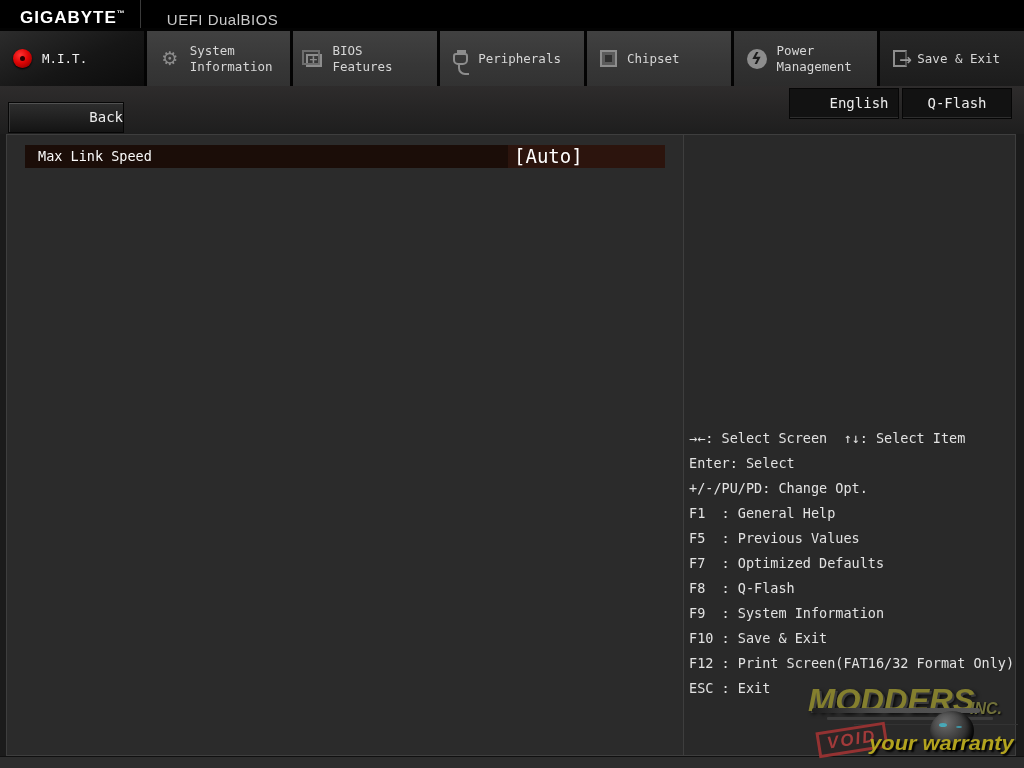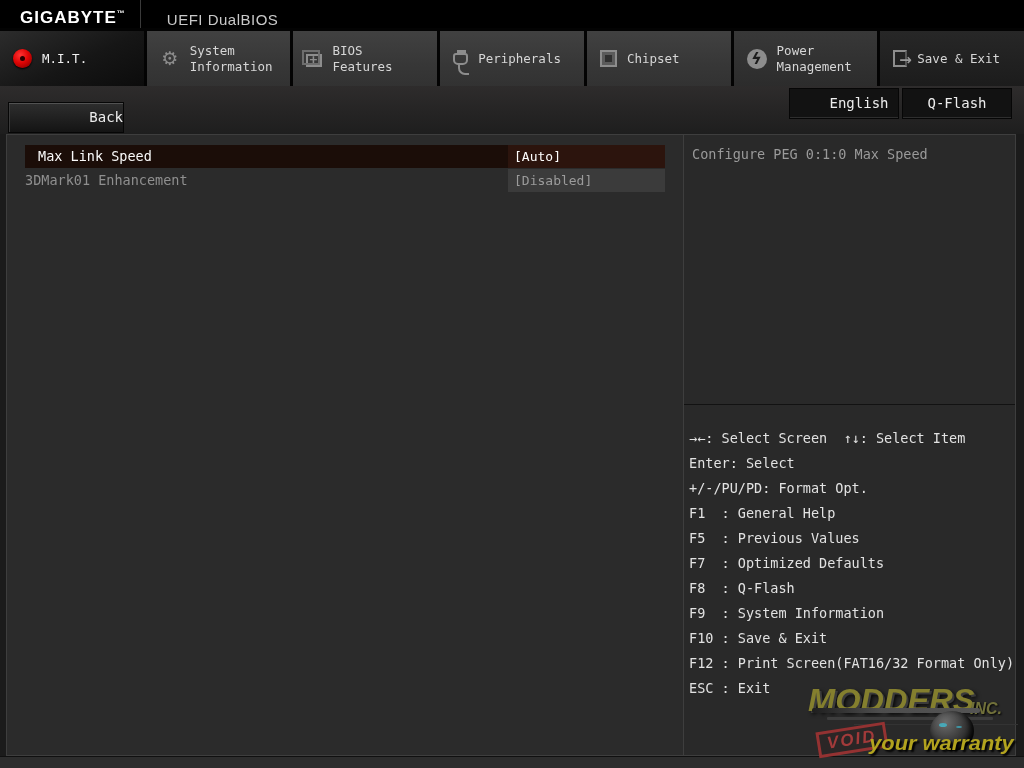--- a/index.html
+++ b/index.html
@@ -74,21 +74,21 @@
   .qflash-btn { left:902px; top:2px; width:110px; background:#121212;
          border:1px solid #060606; box-shadow:inset 0 -1px 0 #2e2e2e; }
 
   
   .main-panel { position:absolute; left:6px; top:134px; width:678px; height:622px;
                 background:#2b2b2b; border:1px solid #3e3e3e; border-right-color:#191919; }
   .settings { position:absolute; left:18px; top:10px; width:640px; }
   .setting-row { display:flex; height:23px; margin-bottom:1px; cursor:pointer; }
   .setting-label { flex:1 1 auto; font-size:13.5px; line-height:23px; color:#8f8f8f;
                    white-space:nowrap; overflow:hidden; }
-  .setting-value { flex:0 0 157px; font-size:13px; line-height:23px; color:#9b9b9b;
+  .setting-value { flex:0 0 157px; font-size:19px; line-height:23px; color:#9b9b9b;
                    background:#3b3b3b; padding-left:6px; }
   .setting-row.selected .setting-label { background:#1b0d08; color:#fafafa; padding-left:13px; }
   .setting-row.selected .setting-value { background:#2c140d; color:#ffffff; }
 
   
   .help-panel { position:absolute; left:683px; top:134px; width:333px; height:622px;
                 background:#292929; border:1px solid #3e3e3e; }
   .help-desc { position:absolute; left:0; top:0; width:100%; height:270px;
                border-bottom:1px solid #121212; padding:11px 8px; color:#9a9a9a;
                font-size:13.5px; }
@@ -172,33 +172,28 @@
     <div class="btn english-btn">English</div>
     <div class="btn qflash-btn">Q-Flash</div>
   </div>
 
   <div class="main-panel">
     <div class="settings" id="settings-list">
         <div class="setting-row selected">
           <div class="setting-label">Max Link Speed</div>
           <div class="setting-value">[Auto]</div>
         </div>
-        <div class="setting-row">
-          <div class="setting-label">3DMark01 Enhancement</div>
-          <div class="setting-value">[Disabled]</div>
-        </div>
       </div>
   </div>
 
   <div class="help-panel">
-    <div class="help-desc">Configure PEG 0:1:0 Max Speed</div>
     <div class="help-keys" id="help-keys">
         <div class="help-line">→←: Select Screen  ↑↓: Select Item</div>
         <div class="help-line">Enter: Select</div>
-        <div class="help-line">+/-/PU/PD: Format Opt.</div>
+        <div class="help-line">+/-/PU/PD: Change Opt.</div>
         <div class="help-line">F1  : General Help</div>
         <div class="help-line">F5  : Previous Values</div>
         <div class="help-line">F7  : Optimized Defaults</div>
         <div class="help-line">F8  : Q-Flash</div>
         <div class="help-line">F9  : System Information</div>
         <div class="help-line">F10 : Save &amp; Exit</div>
         <div class="help-line">F12 : Print Screen(FAT16/32 Format Only)</div>
         <div class="help-line">ESC : Exit</div>
       </div>
 

